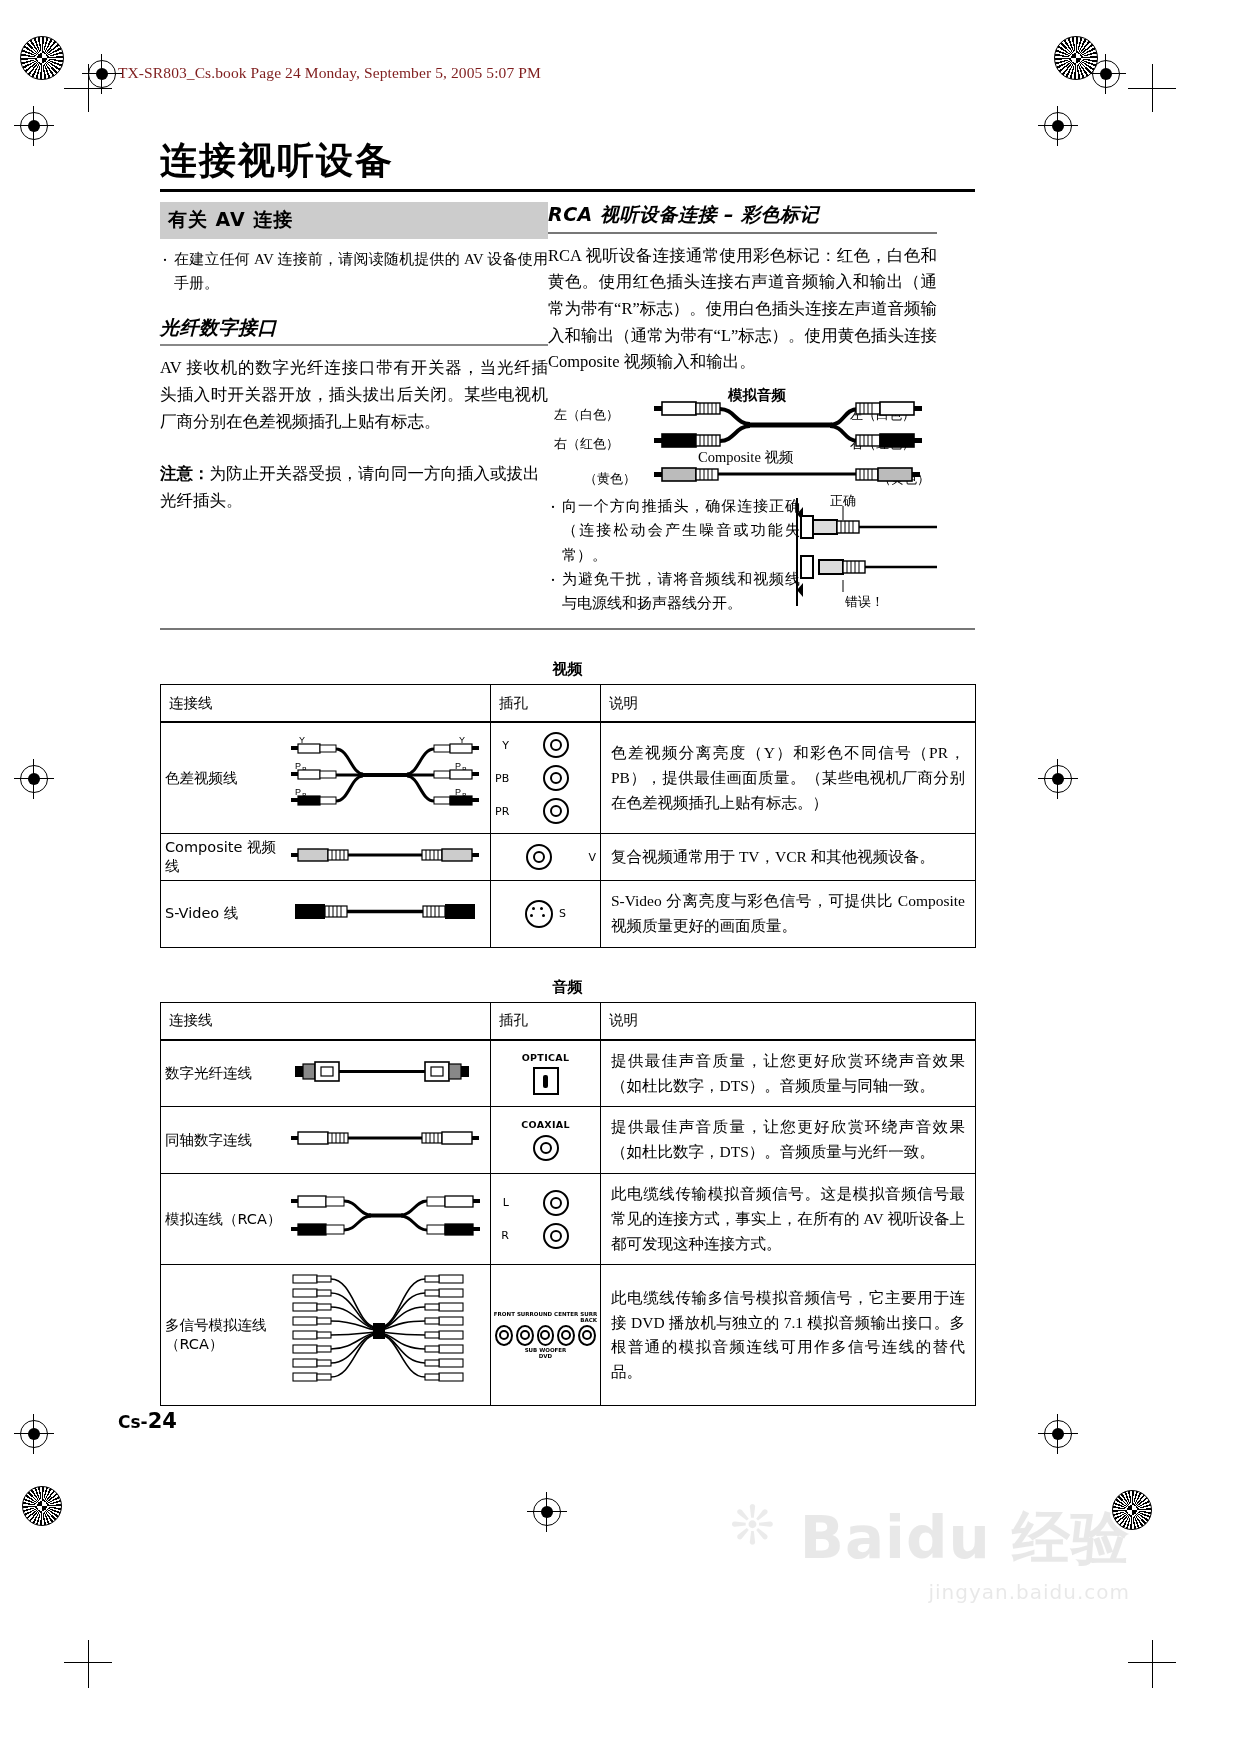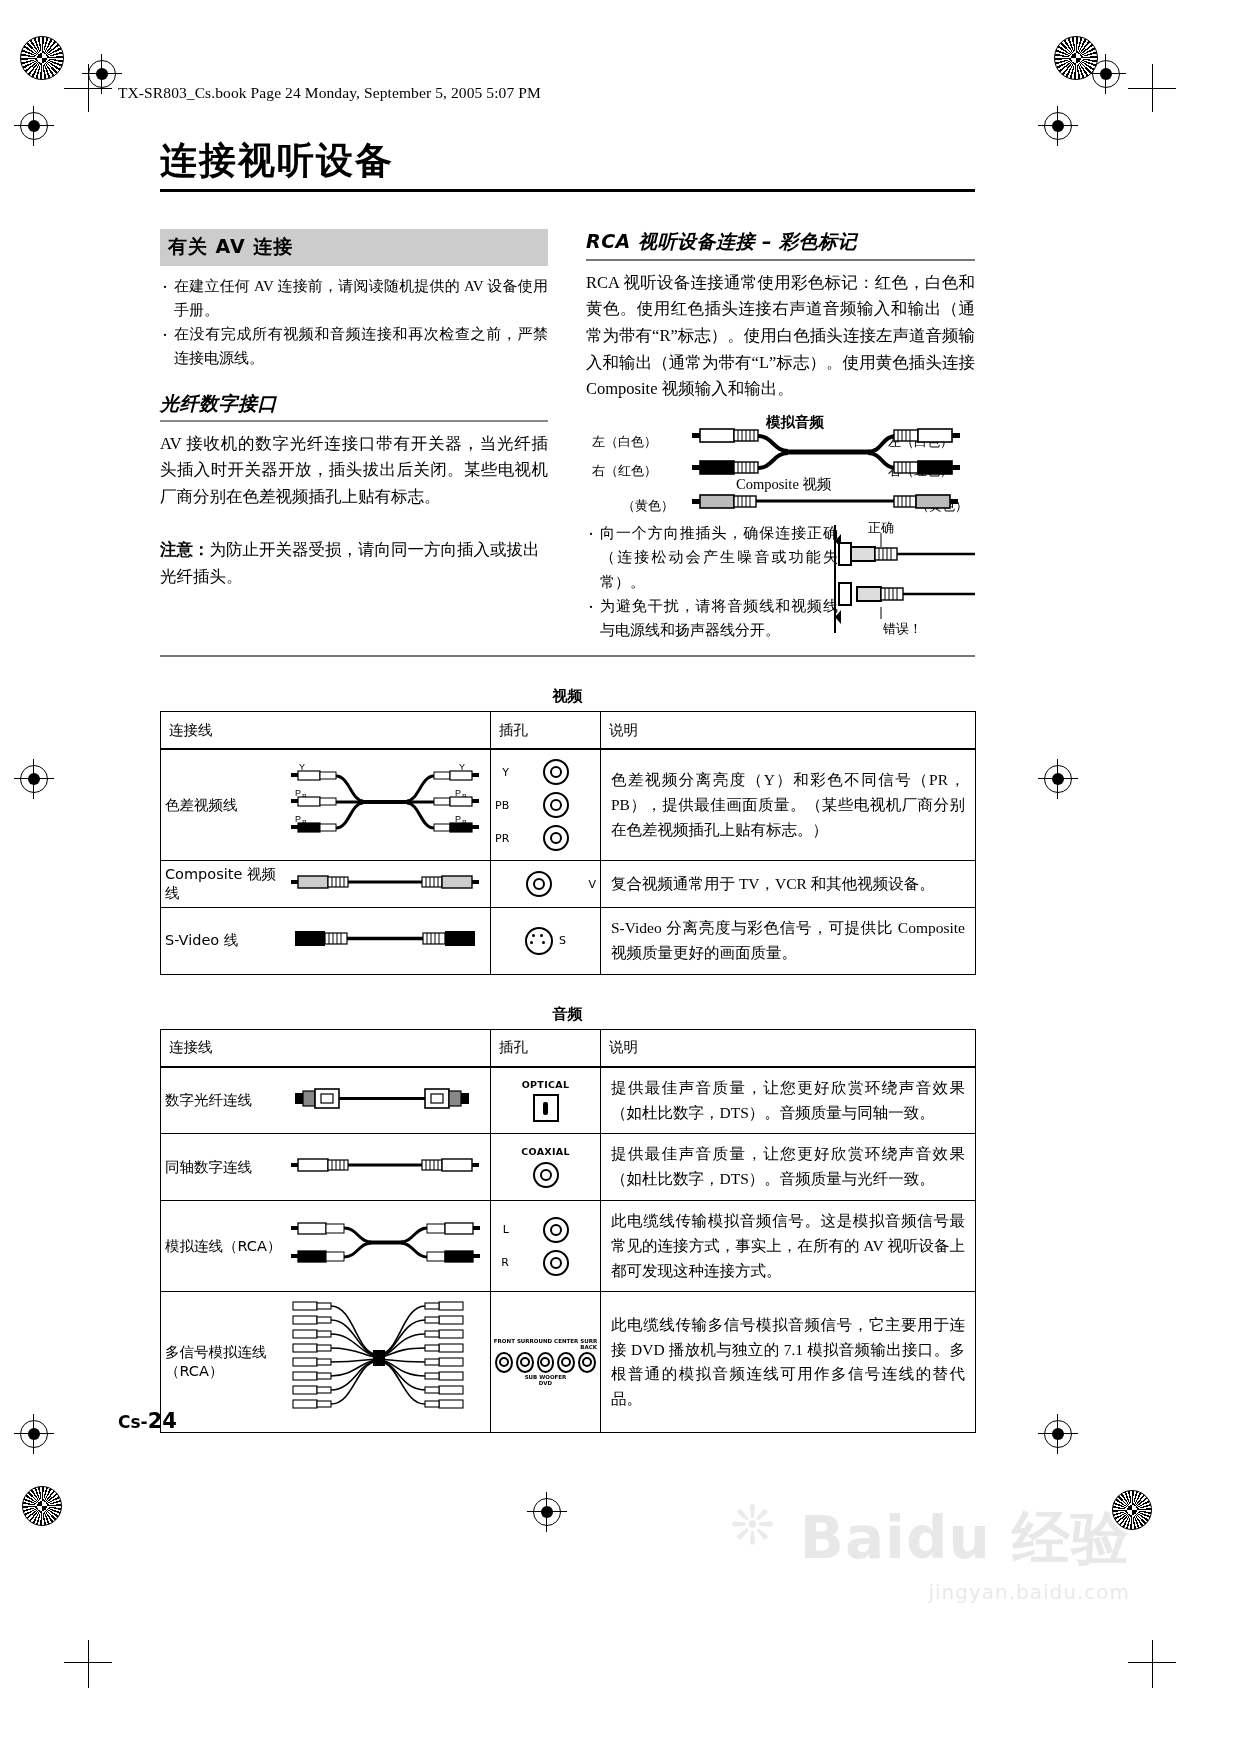--- a/index.html
+++ b/index.html
@@ -18,29 +18,29 @@
   .reg::before{content:"";position:absolute;left:12px;top:-7px;width:1px;height:40px;background:#000;}
   .reg::after{content:"";position:absolute;top:12px;left:-7px;height:1px;width:40px;background:#000;}
   .reg .dot{position:absolute;left:7px;top:7px;width:12px;height:12px;border-radius:50%;background:#000;}
   .starburst{position:absolute;width:42px;height:42px;border-radius:50%;
     background:repeating-conic-gradient(#000 0 6deg,#fff 6deg 12deg);
     border:1px solid #000;}
   .starburst.sm{width:38px;height:38px;}
 
   
   .filehdr{position:absolute;left:118px;top:64px;font-family:"Liberation Serif","DejaVu Serif",serif;
-    font-size:15.5px;letter-spacing:.1px;white-space:nowrap;color:#000000;margin-top:20px;}
+    font-size:15.5px;letter-spacing:.1px;white-space:nowrap;color:#7f1d1d;}
 
   
   .content{position:absolute;left:160px;top:140px;width:815px;}
 
   h1.title{font-size:37px;font-weight:bold;margin:0;letter-spacing:2px;line-height:1.15;}
   .title-rule{height:3px;background:#000;margin-top:6px;width:815px;}
 
-  .cols{display:flex;gap:38px;margin-top:37px;}
+  .cols{display:flex;margin-top:10px;}
   .col-l{width:388px;}
   .col-r{width:389px;}
 
   .grayhead{background:#ccc;font-size:19px;font-weight:bold;padding:5px 8px 6px 8px;letter-spacing:1px;}
 
   ul.bullets{list-style:none;margin:8px 0 0 0;padding:0;}
   ul.bullets li{font-family:Liberation Serif, serif;font-size:15px;line-height:1.62;
     padding-left:14px;position:relative;text-align:justify;}
   ul.bullets li::before{content:"\00B7";position:absolute;left:2px;top:-1px;font-size:18px;}
 
@@ -160,21 +160,20 @@
     <div class="title-rule"></div>
 
     <div class="cols">
 
       <div class="col-l">
 
         <div class="grayhead">有关 AV 连接</div>
 
         <ul class="bullets">
           <li>在建立任何 AV 连接前，请阅读随机提供的 AV 设备使用手册。</li>
-          <li>在没有完成所有视频和音频连接和再次检查之前，严禁连接电源线。</li>
         </ul>
 
         <h3 class="ital">光纤数字接口</h3>
         <div class="rule-gray"></div>
 
         <p class="body">AV 接收机的数字光纤连接口带有开关器，当光纤插头插入时开关器开放，插头拔出后关闭。某些电视机厂商分别在色差视频插孔上贴有标志。</p>
 
         <p class="note">
           <b>注意：</b><span>为防止开关器受损，请向同一方向插入或拔出光纤插头。</span>
         </p>

